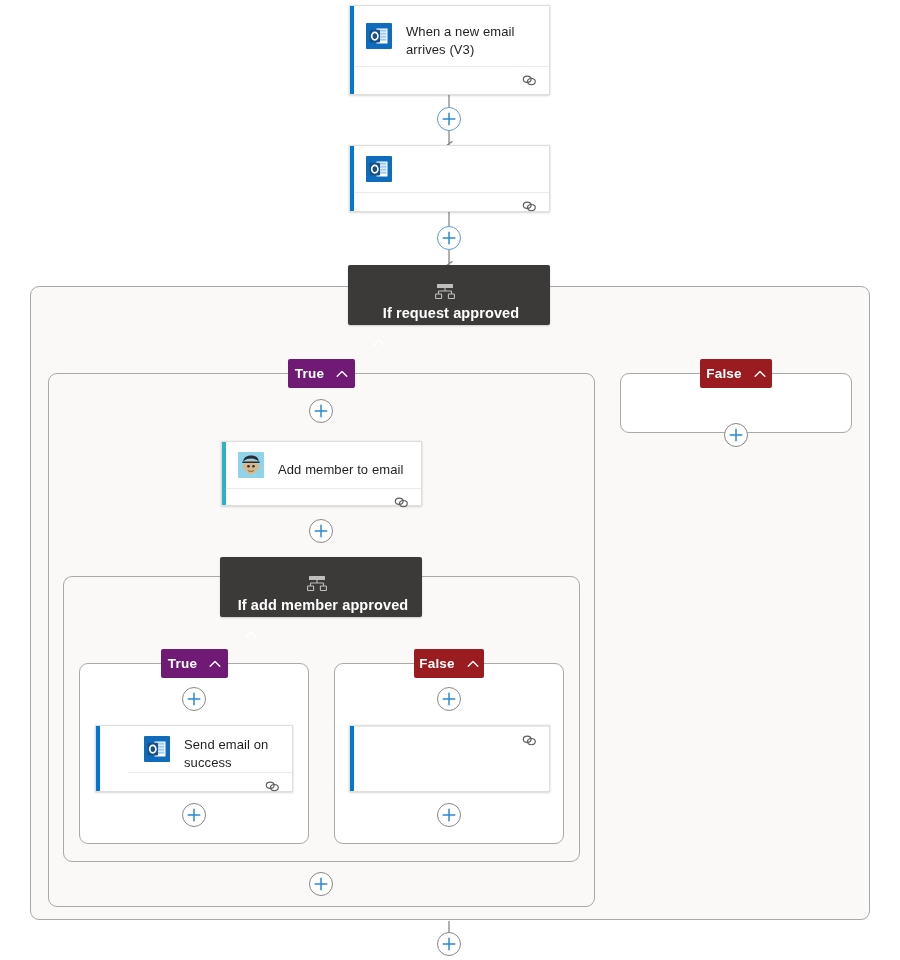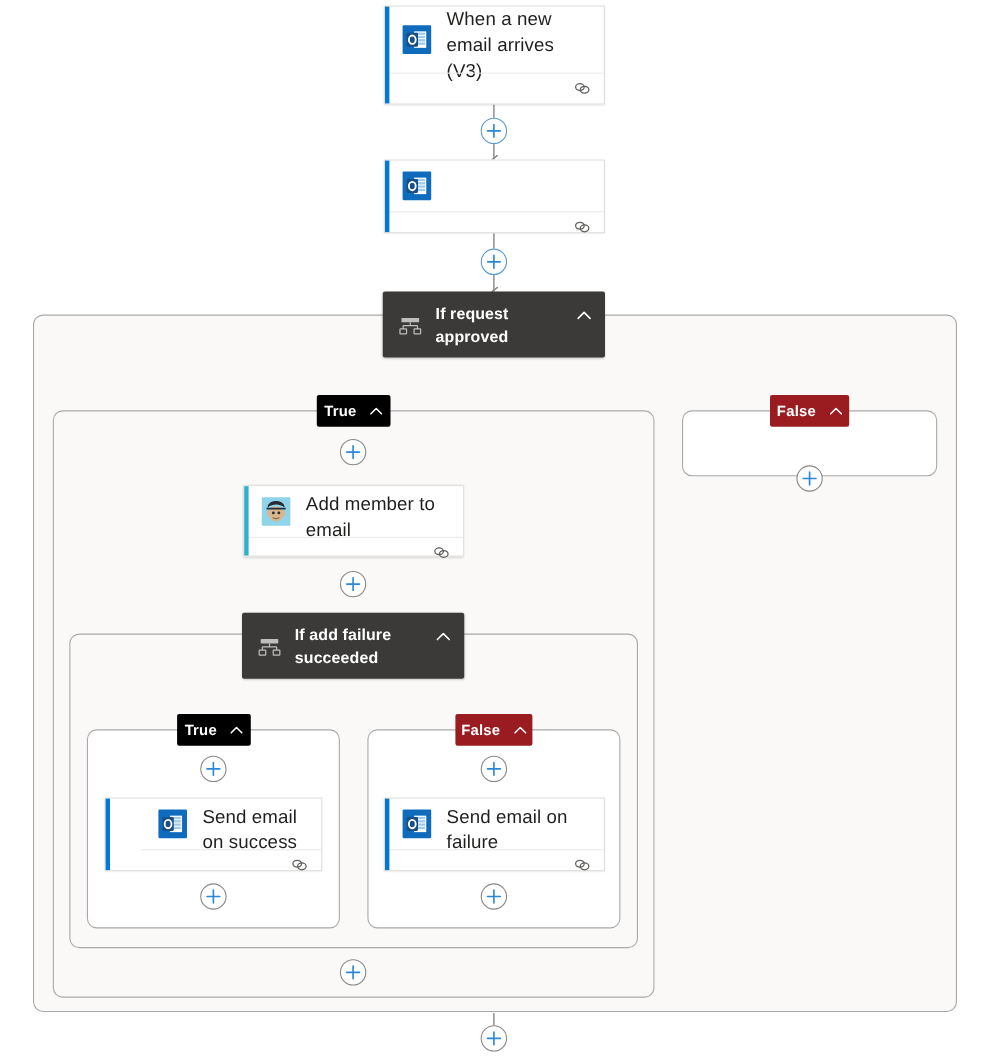--- a/index.html
+++ b/index.html
@@ -71,21 +71,21 @@
   .card-icon {
     width: 26px;
     height: 26px;
     flex: 0 0 26px;
     margin-right: 14px;
     border-radius: 1px;
     position: relative;
     overflow: hidden;
   }
   .card-title {
-    font-size: 17px;
+    font-size: 13px;
     line-height: 1.36;
     color: #201f1e;
     font-weight: 400;
     letter-spacing: 0.1px;
     margin-top: 10px;
   }
   .card-foot {
     height: 27px;
     flex: 0 0 27px;
     border-top: 1px solid #edebe9;
@@ -103,23 +103,24 @@
   .ico-mailchimp { background: #8fd4e8; }
   .ico-mailchimp svg { display: block; }
 
   
   .cond {
     position: absolute;
     box-sizing: border-box;
     background: #3b3a39;
     display: flex;
     align-items: center;
-    padding: 3px 10px 0 14px;
+    padding: 16px 10px 0 14px;
     border-radius: 2px;
     box-shadow: 0 1px 2px rgba(0,0,0,0.18);
+    flex-direction: column;
   }
   .cond-icon {
     width: 22px; height: 22px;
     flex: 0 0 22px;
     margin-right: 12px;
     opacity: 0.95;
   }
   .cond-title {
     flex: 1 1 auto;
     color: #ffffff;
@@ -144,21 +145,21 @@
     align-items: center;
     justify-content: center;
     height: 29px;
     padding: 0 10px 0 12px;
     color: #ffffff;
     font-size: 13.5px;
     font-weight: 700;
     letter-spacing: 0.2px;
     border-radius: 2px;
   }
-  .pill.true  { background: #000000; }
+  .pill.true  { background: #701a75; }
   .pill.false { background: #9b1c20; }
   .pill .pill-chev {
     width: 16px; height: 16px;
     margin-left: 10px;
     display: block;
   }
 
   
   .plus {
     position: absolute;
@@ -389,21 +390,21 @@
 
   <div class="cond" style="left:220px; top:557px; width:202px; height:60px;">
     <span class="cond-icon">
       <svg width="22" height="22" viewBox="0 0 22 22">
         <rect x="3" y="3" width="16" height="4" rx="0.6" fill="#c8c6c4"></rect>
         <path d="M11,7 V10 M4.5,10 H17.5 M4.5,10 V13 M17.5,10 V13" stroke="#c8c6c4" stroke-width="1.1" fill="none"></path>
         <rect x="1.6" y="13" width="6" height="4.5" rx="0.6" fill="none" stroke="#c8c6c4" stroke-width="1.1"></rect>
         <rect x="14.4" y="13" width="6" height="4.5" rx="0.6" fill="none" stroke="#c8c6c4" stroke-width="1.1"></rect>
       </svg>
     </span>
-    <span class="cond-title">If add failure succeeded</span>
+    <span class="cond-title">If add member approved</span>
     <span class="cond-chev">
       <svg width="18" height="18" viewBox="0 0 18 18">
         <path d="M3.6,11.4 L9,6 L14.4,11.4" fill="none" stroke="#ffffff" stroke-width="1.45" stroke-linecap="round" stroke-linejoin="round"></path>
       </svg>
     </span>
   </div>
 
   <div class="pill true" style="left:161px; top:649px; width:67px;">
     <span>True</span>
     <span class="pill-chev">
@@ -461,34 +462,20 @@
   </div>
 
   <div class="plus" style="left:437px; top:687px;">
     <svg width="14" height="14" viewBox="0 0 14 14">
       <path d="M7,1.2 V12.8 M1.2,7 H12.8" stroke="#2b88d8" stroke-width="1.5" stroke-linecap="round"></path>
     </svg>
   </div>
 
   <div class="card" style="left:349px; top:725px; width:201px; height:67px;">
     <span class="accent" style="background:#0078d4;"></span>
-    <div class="card-head">
-      <span class="card-icon ico-outlook">
-        <svg width="26" height="26" viewBox="0 0 26 26">
-          <rect x="10.5" y="5.5" width="11" height="15" fill="#ffffff"></rect>
-          <rect x="11.6" y="6.6" width="8.8" height="2.1" fill="#9ecbf0"></rect>
-          <rect x="11.6" y="9.6" width="8.8" height="2.1" fill="#9ecbf0"></rect>
-          <rect x="11.6" y="12.6" width="8.8" height="2.1" fill="#9ecbf0"></rect>
-          <rect x="11.6" y="15.6" width="8.8" height="2.1" fill="#9ecbf0"></rect>
-          <rect x="3.6" y="6.8" width="10.4" height="12.6" rx="1.2" fill="#1a4f86"></rect>
-          <ellipse cx="8.8" cy="13.1" rx="3.1" ry="3.8" fill="none" stroke="#ffffff" stroke-width="1.7"></ellipse>
-        </svg>
-      </span>
-      <span class="card-title">Send email on failure</span>
-    </div>
     <div class="card-foot">
       <span>
         <svg class="link-icon" width="15" height="13" viewBox="0 0 15 13">
           <ellipse cx="5.2" cy="5.2" rx="3.9" ry="3.1" fill="none" stroke="#605e5c" stroke-width="1.15"></ellipse>
           <ellipse cx="9.4" cy="7.6" rx="3.9" ry="3.1" fill="none" stroke="#605e5c" stroke-width="1.15"></ellipse>
         </svg>
       </span>
     </div>
   </div>
 

